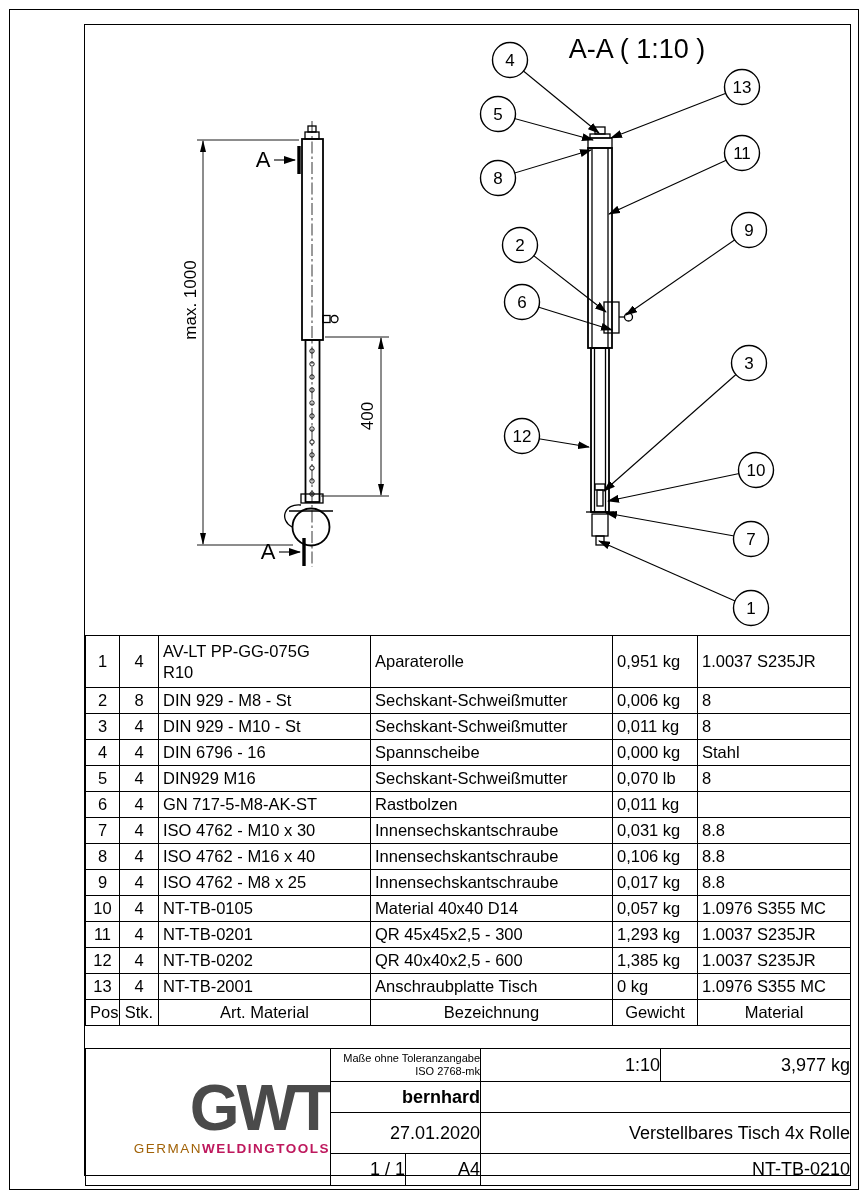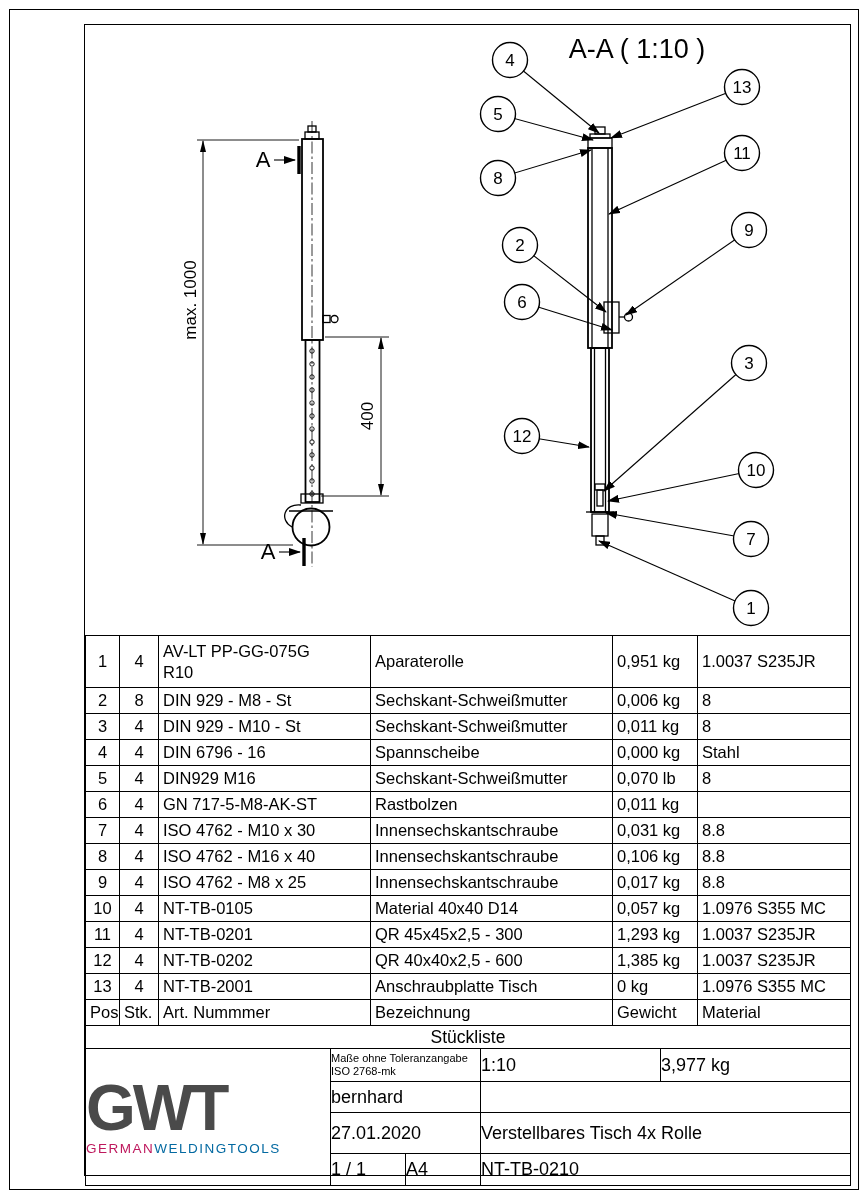--- a/index.html
+++ b/index.html
@@ -27,39 +27,39 @@
 
   table.parts {
     position:absolute; left:0; top:610px; width:765px;
     border-collapse:collapse; table-layout:fixed; font-size:16.5px;
   }
   table.parts td { border:1px solid #000; padding:0 4px; overflow:hidden; white-space:nowrap; }
   table.parts tr { height:26px; }
   table.parts tr.r-tall { height:52px; }
   table.parts td.c-pos, table.parts td.c-qty { text-align:center; padding:0 2px; }
   table.parts td.wrap { white-space:pre-line; line-height:1.25; }
-  table.parts tr.hdr td { text-align:left; }
+  table.parts tr.hdr td { text-align:center; }
   table.parts tr.list-title { height:23px; }
   table.parts tr.list-title td { text-align:center; font-size:17.5px; }
 
   table.tblock {
     position:absolute; left:0; top:1023px; width:765px;
     border-collapse:collapse; table-layout:fixed; font-size:18px;
   }
-  table.tblock td { border:1px solid #000; text-align:left; vertical-align:middle; padding:0; overflow:hidden;margin-top:46px; }
+  table.tblock td { border:1px solid #000; text-align:right; vertical-align:middle; padding:0; overflow:hidden;margin-top:46px; }
   table.tblock tr.tr1 { height:33px; }
-  table.tblock tr.tr2 { height:31px; }
+  table.tblock tr.tr2 { height:31px;font-weight:bold; }
   table.tblock tr.tr3 { height:41px; }
   table.tblock tr.tr4 { height:32px;padding-left:24px; }
   td.tol { font-size:11px; line-height:1.2; }
   td.logo-cell { vertical-align:middle; }
   .logo-main { font-size:64px; font-weight:bold; color:#4a4a4a; letter-spacing:-3px; line-height:0.95; }
   .logo-sub { font-size:13.5px; letter-spacing:1.5px; margin-top:3px; }
-  .lg-light { color:#be185d; }
-  .lg-bold { color:#0369a1; font-weight:normal; }
+  .lg-light { color:#a16207; }
+  .lg-bold { color:#be185d; font-weight:bold; }
 </style>
 </head>
 <body>
 
 <div class="sheet">
   <div class="outer-border"></div>
   <div class="frame">
 
     <svg class="drawing" viewBox="85 25 765 610" width="765" height="610" xmlns="http://www.w3.org/2000/svg">
       <defs>
@@ -320,27 +320,24 @@
           <td class="c-pos">13</td>
           <td class="c-qty">4</td>
           <td>NT-TB-2001</td>
           <td>Anschraubplatte Tisch</td>
           <td>0 kg</td>
           <td>1.0976 S355 MC</td>
         </tr>
         <tr class="hdr">
           <td>Pos</td>
           <td>Stk.</td>
-          <td>Art. Nummmer</td>
+          <td>Art. Material</td>
           <td>Bezeichnung</td>
           <td>Gewicht</td>
           <td>Material</td>
-        </tr>
-        <tr class="list-title">
-          <td colspan="6">Stückliste</td>
         </tr>
       </tbody>
     </table>
 
     <table class="tblock">
       <colgroup>
         <col style="width:245px">
           <col style="width:75px">
           <col style="width:75px">
         <col style="width:180px">

